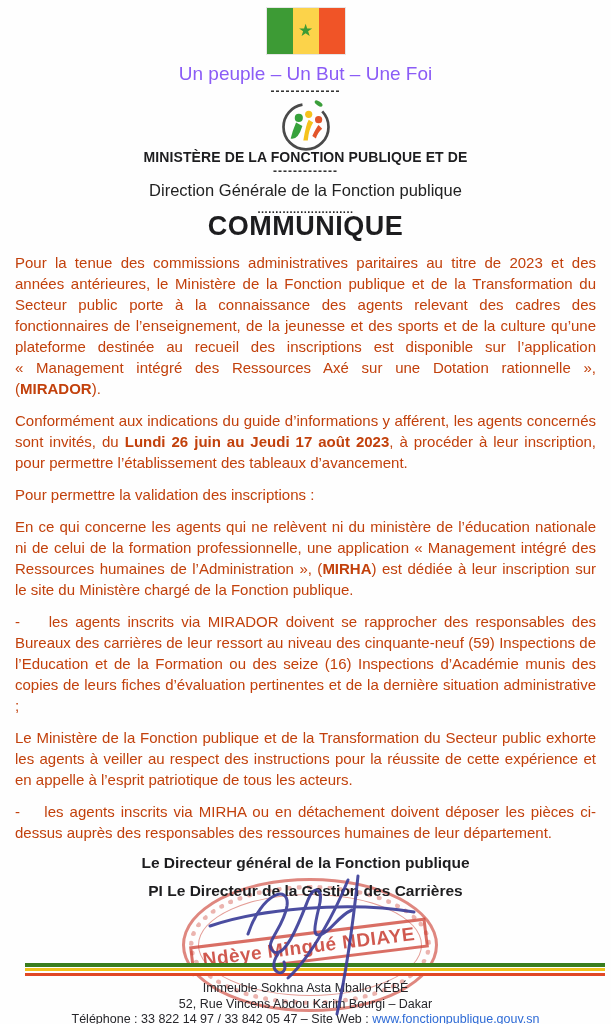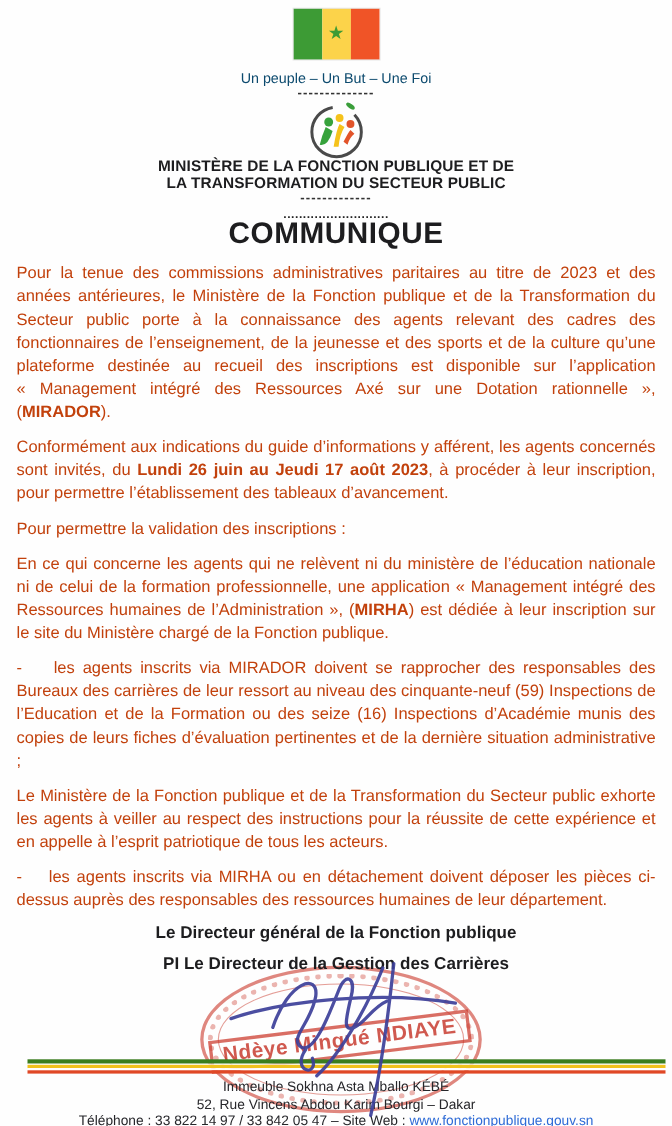--- a/index.html
+++ b/index.html
@@ -26,21 +26,21 @@
   .flag .band { flex: 1; position: relative; }
   .flag .band.green { background: #3d9b35; }
   .flag .band.yellow { background: #fcd34a; }
   .flag .band.red { background: #f05427; }
   .flag .star {
     position: absolute; left: 50%; top: 50%;
     transform: translate(-50%, -54%);
     color: #3d9b35; font-size: 17px; line-height: 1;
   }
   .republic { font-size: 15.5px; font-weight: bold; letter-spacing: .2px; }
-  .motto { font-size: 13px; margin-top: 2px; color: #0c4a6e; }
+  .motto { font-size: 19px; margin-top: 2px; color: #8b5cf6; }
   .dash-sep { font-size: 12px; font-weight: bold; letter-spacing: 1px; color: #333; line-height: 12px; }
   .logo { width: 54px; height: 54px; margin: 2px auto 0 auto; }
   .ministry { font-size: 14px; font-weight: bold; line-height: 16px; letter-spacing: .1px; margin-top: -4px; }
   .direction { font-size: 16.5px; margin-top: 4px; color: #222; }
   .dot-sep { font-size: 11px; font-weight: bold; letter-spacing: .5px; line-height: 8px; margin-top: 5px; color: #222; }
   .doc-title { font-size: 27px; font-weight: bold; letter-spacing: .5px; margin-top: -2px; text-align: center; }
 
   
   .body-text { padding: 0 15px; margin-top: 10px; }
   .body-text p {
@@ -125,23 +125,23 @@
         <circle cx="22" cy="21" r="4.5" fill="#37a23c"></circle>
         <path d="M13,44 Q21,46 26,30 L19,26 Q15,35 13,44 Z" fill="#37a23c"></path>
         <circle cx="33" cy="17" r="4" fill="#f5c21b"></circle>
         <path d="M27,46 Q30,28 33,23 L38,26 Q33,34 32,46 Z" fill="#f5c21b"></path>
         <circle cx="44" cy="23" r="4" fill="#e2542a"></circle>
         <path d="M37,41 Q42,31 44,29 L48,33 Q43,37 41,44 Z" fill="#e2542a"></path>
       </svg>
     </div>
     <div class="ministry">
       <div>MINISTÈRE DE LA FONCTION PUBLIQUE ET DE</div>
-      <div>LA TRANSFORMATION DU SECTEUR PUBLIC</div>
     </div>
     <div class="dash-sep">-------------</div>
+    <div class="direction">Direction Générale de la Fonction publique</div>
     <div class="dot-sep">...........................</div>
     <div class="doc-title">COMMUNIQUE</div>
   </div>
 
   <div class="body-text">
     <p><span>Pour la tenue des commissions administratives paritaires au titre de 2023 et des années antérieures, le Ministère de la Fonction publique et de la Transformation du Secteur public porte à la connaissance des agents relevant des cadres des fonctionnaires de l’enseignement, de la jeunesse et des sports et de la culture qu’une plateforme destinée au recueil des inscriptions est disponible sur l’application «&nbsp;Management intégré des Ressources Axé sur une Dotation rationnelle&nbsp;», (</span><b>MIRADOR</b><span>).</span></p>
     <p><span>Conformément aux indications du guide d’informations y afférent, les agents concernés sont invités, du </span><b>Lundi 26 juin au Jeudi 17 août 2023</b><span>, à procéder à leur inscription, pour permettre l’établissement des tableaux d’avancement.</span></p>
     <p>Pour permettre la validation des inscriptions :</p>
     <p><span>En ce qui concerne les agents qui ne relèvent ni du ministère de l’éducation nationale ni de celui de la formation professionnelle, une application «&nbsp;Management intégré des Ressources humaines de l’Administration&nbsp;», (</span><b>MIRHA</b><span>) est dédiée à leur inscription sur le site du Ministère chargé de la Fonction publique.</span></p>
     <p>-&nbsp;&nbsp;&nbsp;&nbsp;les agents inscrits via MIRADOR doivent se rapprocher des responsables des Bureaux des carrières de leur ressort au niveau des cinquante-neuf (59) Inspections de l’Education et de la Formation ou des seize (16) Inspections d’Académie munis des copies de leurs fiches d’évaluation pertinentes et de la dernière situation administrative ;</p>

